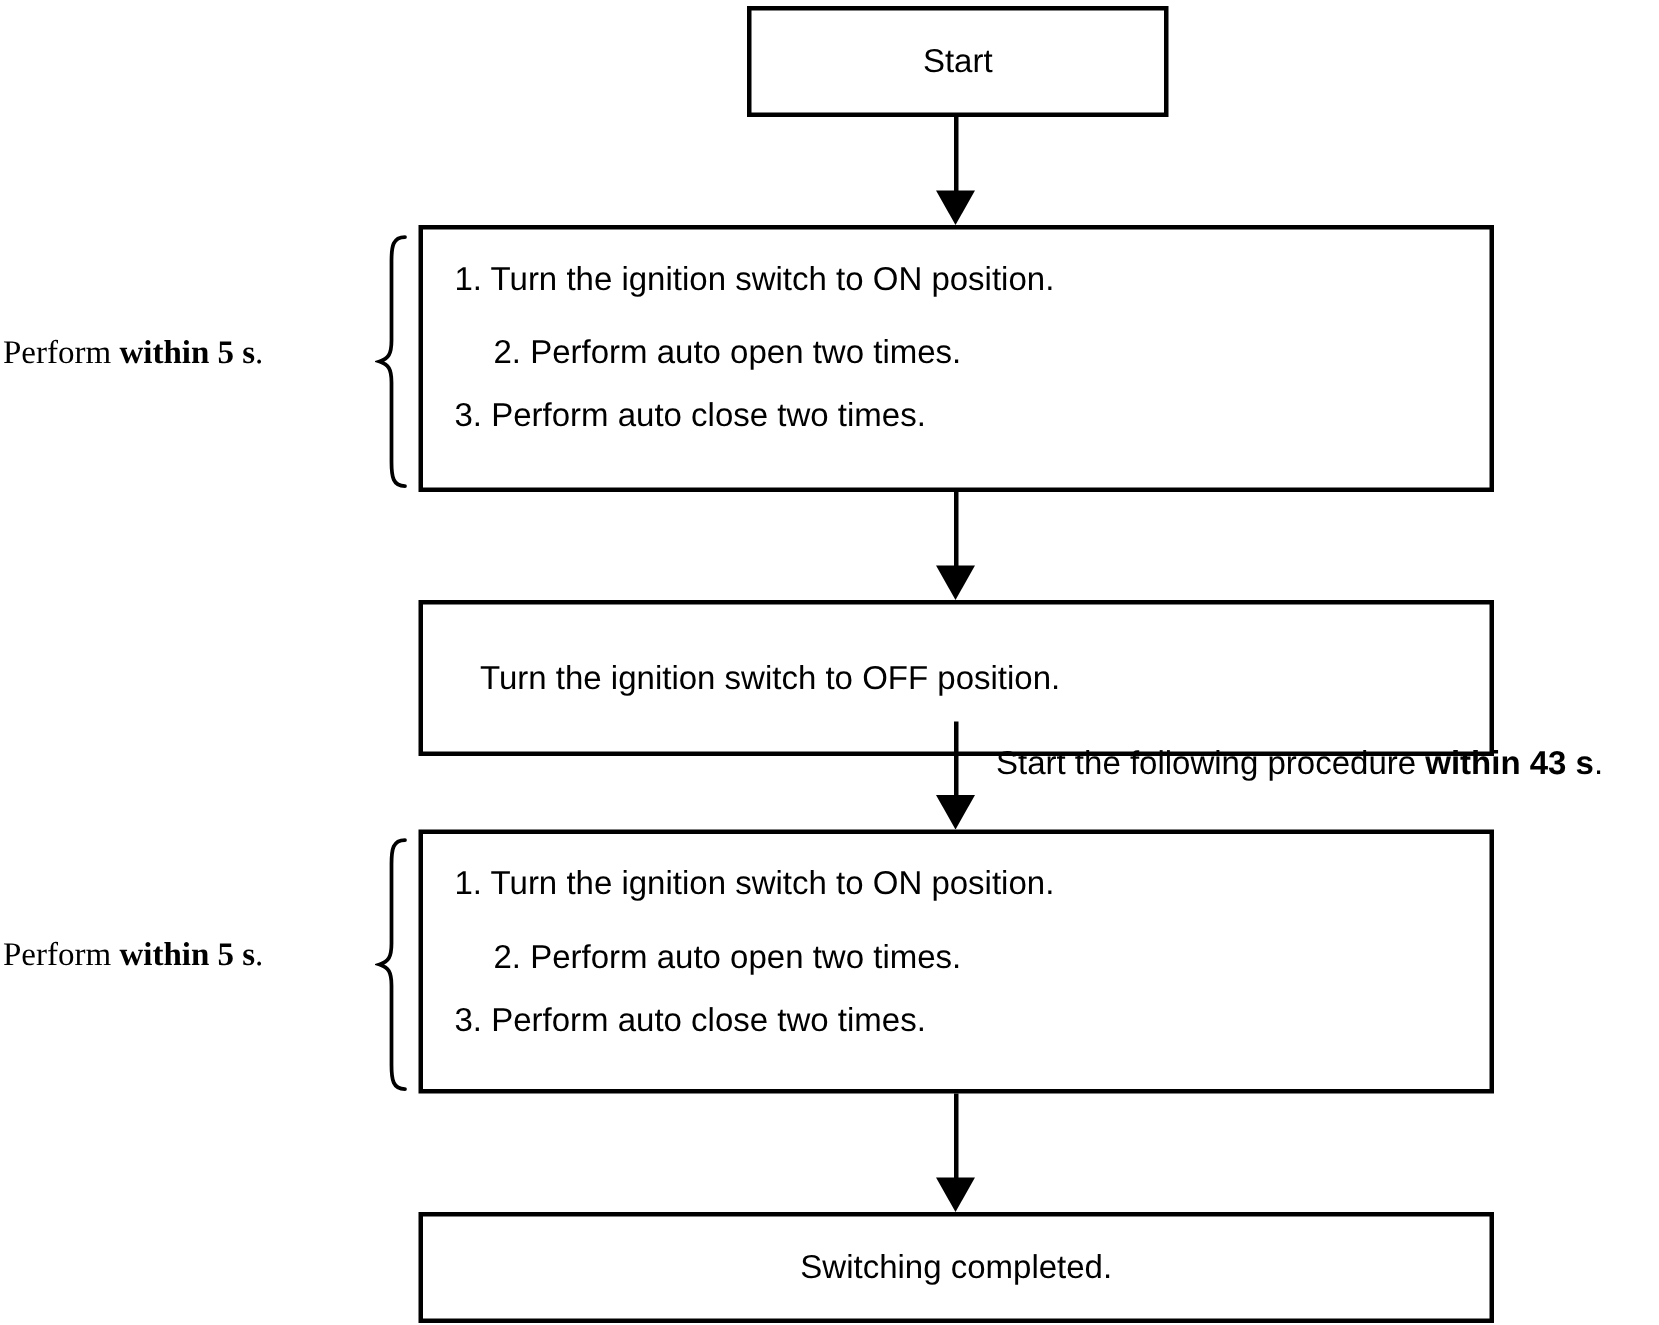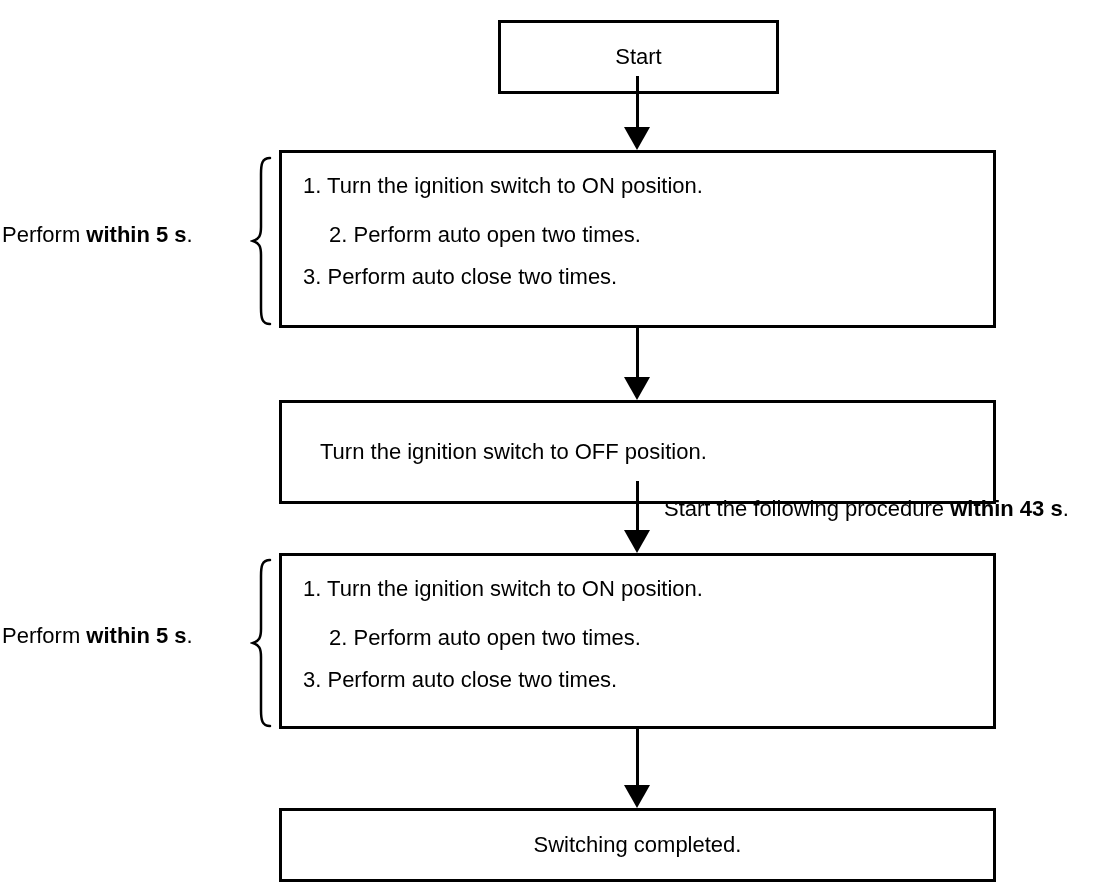--- a/index.html
+++ b/index.html
@@ -22,21 +22,21 @@
     background: #ffffff;
     box-sizing: border-box;
     font-size: 22px;
   }
   .flex-center {
     display: flex;
     align-items: center;
     justify-content: center;
   }
   .start-box {
-    left: 498px; top: 20px;
+    left: 498px; top: 4px;
     width: 281px; height: 74px;
   }
   .step-box-1 {
     left: 279px; top: 150px;
     width: 717px; height: 178px;
   }
   .step-box-2 {
     left: 279px; top: 553px;
     width: 717px; height: 176px;
   }
@@ -82,20 +82,21 @@
   .stem-3 { left: 636px; top: 481px; height: 52px; }
   .head-3 { left: 624px; top: 530px; }
   .stem-4 { left: 636px; top: 729px; height: 58px; }
   .head-4 { left: 624px; top: 785px; }
   .side-label {
     position: absolute;
     left: 2px;
     font-size: 22px;
     line-height: 27px;
     white-space: nowrap;
+    font-family: Liberation Serif, serif;
   }
   .side-label-1 { top: 221px; }
   .side-label-2 { top: 622px; }
   .side-label b, .arrow-note b { font-weight: bold; }
   .arrow-note {
     position: absolute;
     left: 664px;
     top: 495px;
     font-size: 22px;
     line-height: 27px;

